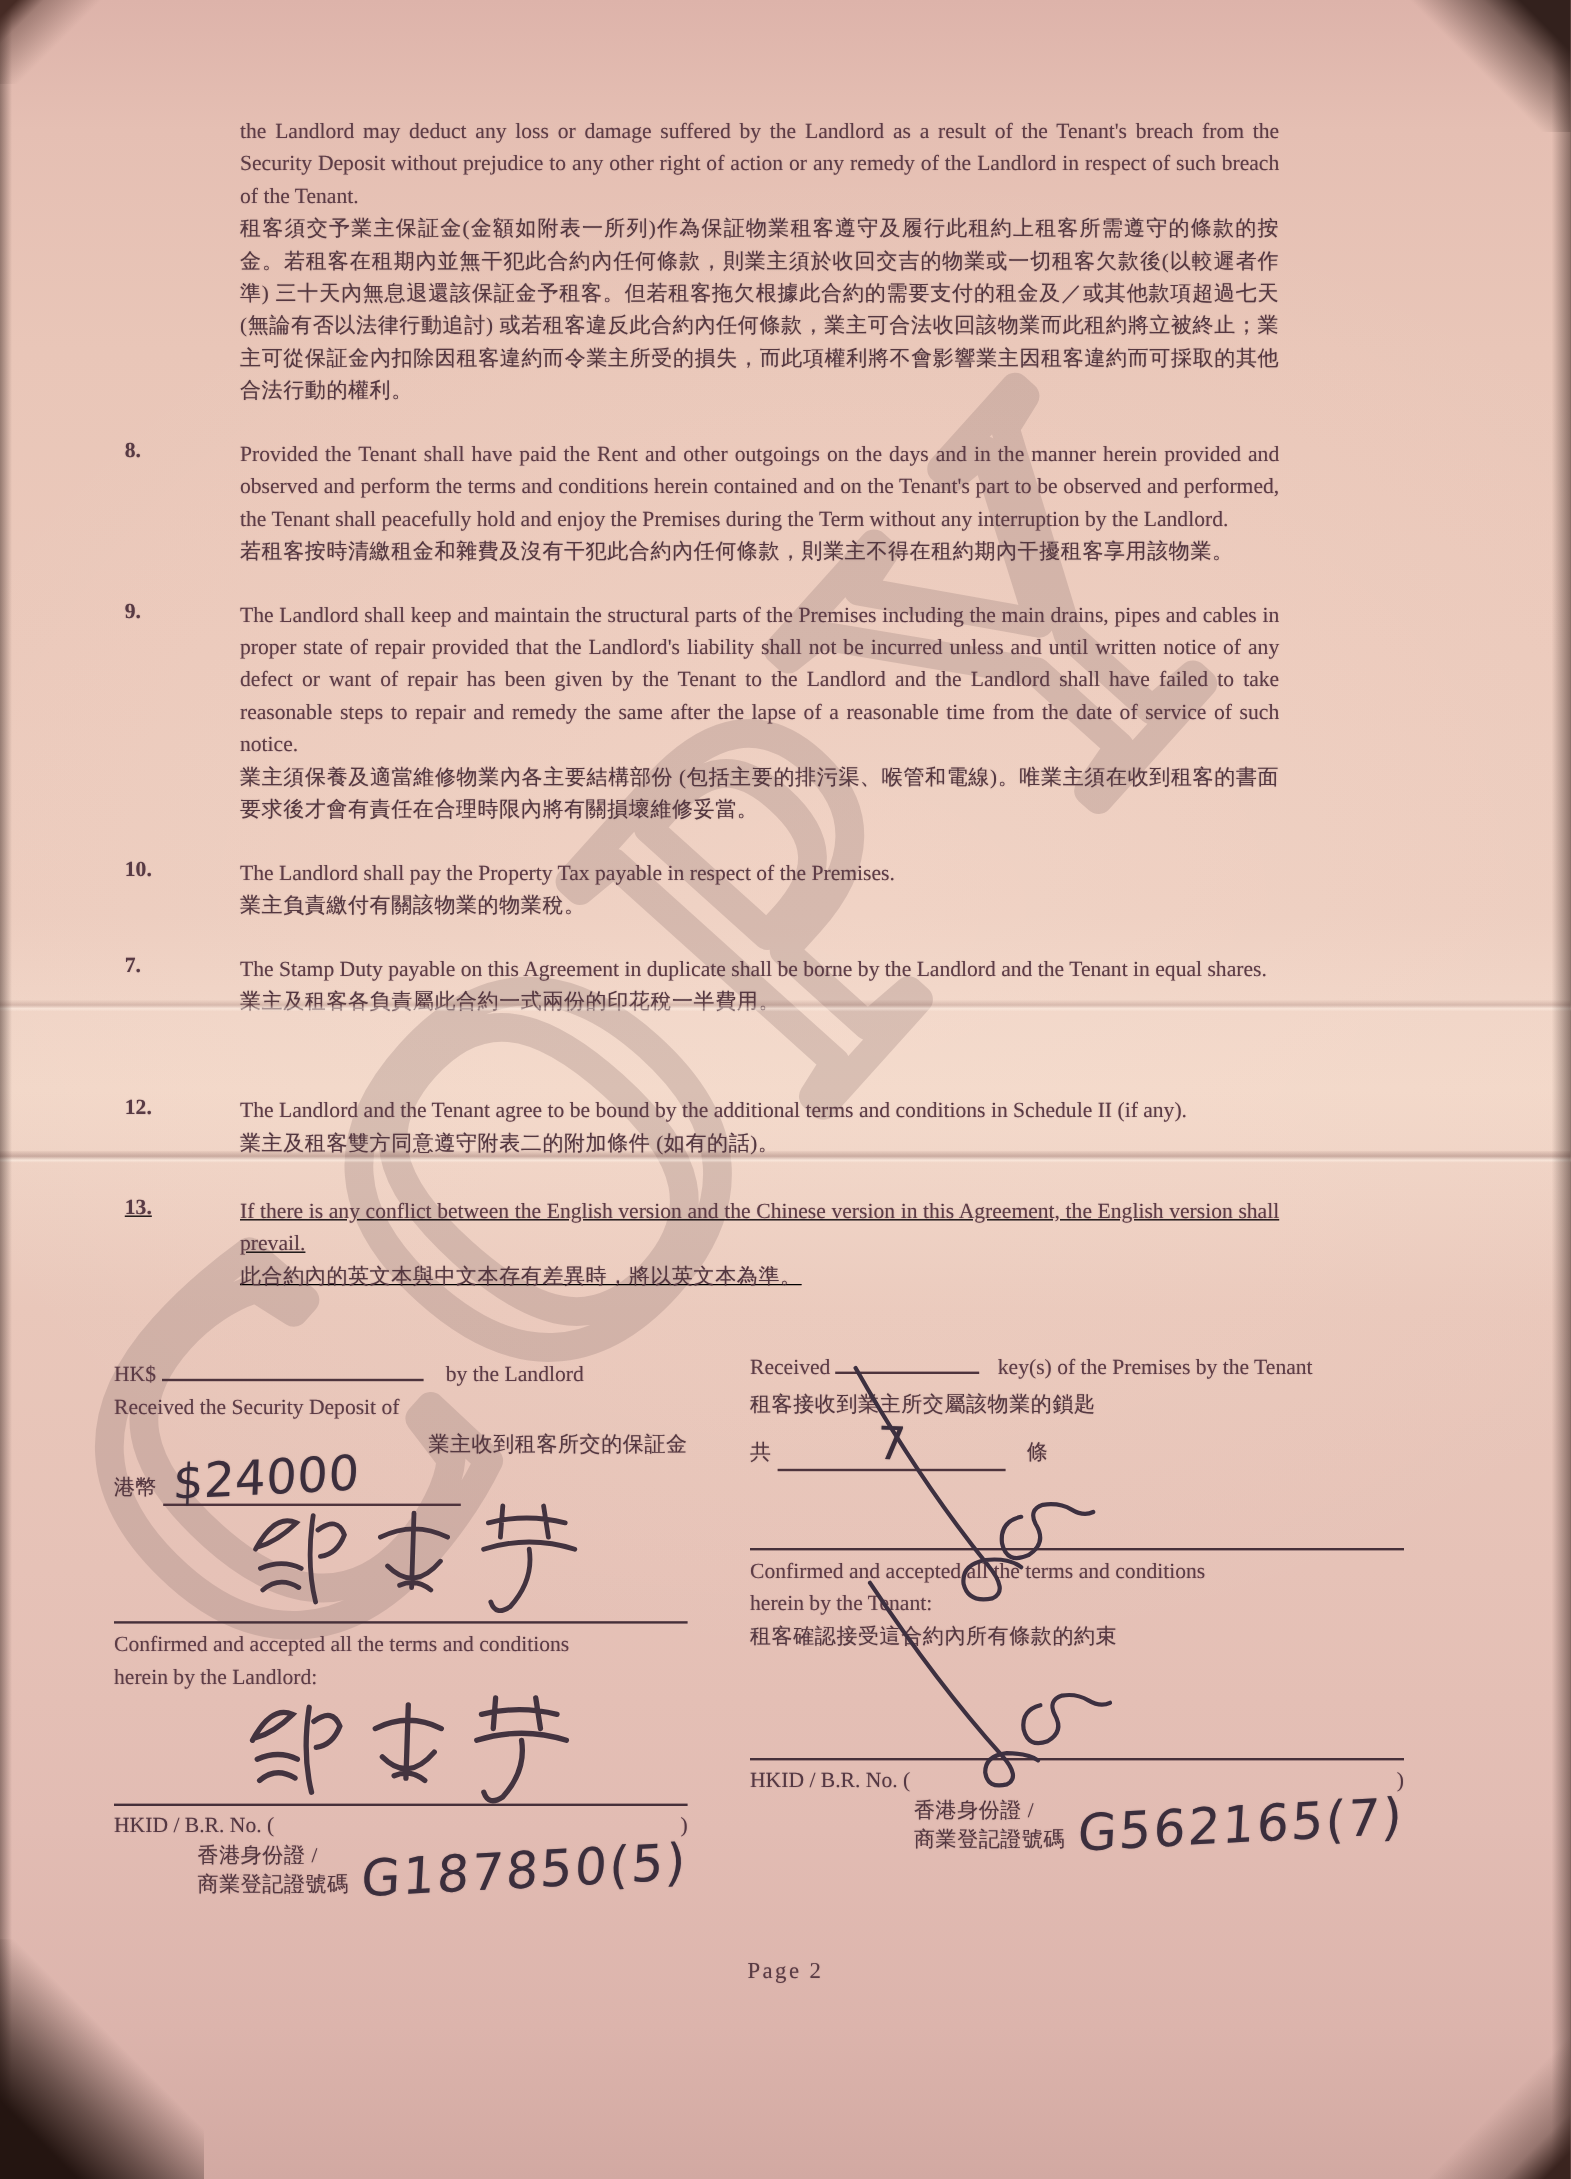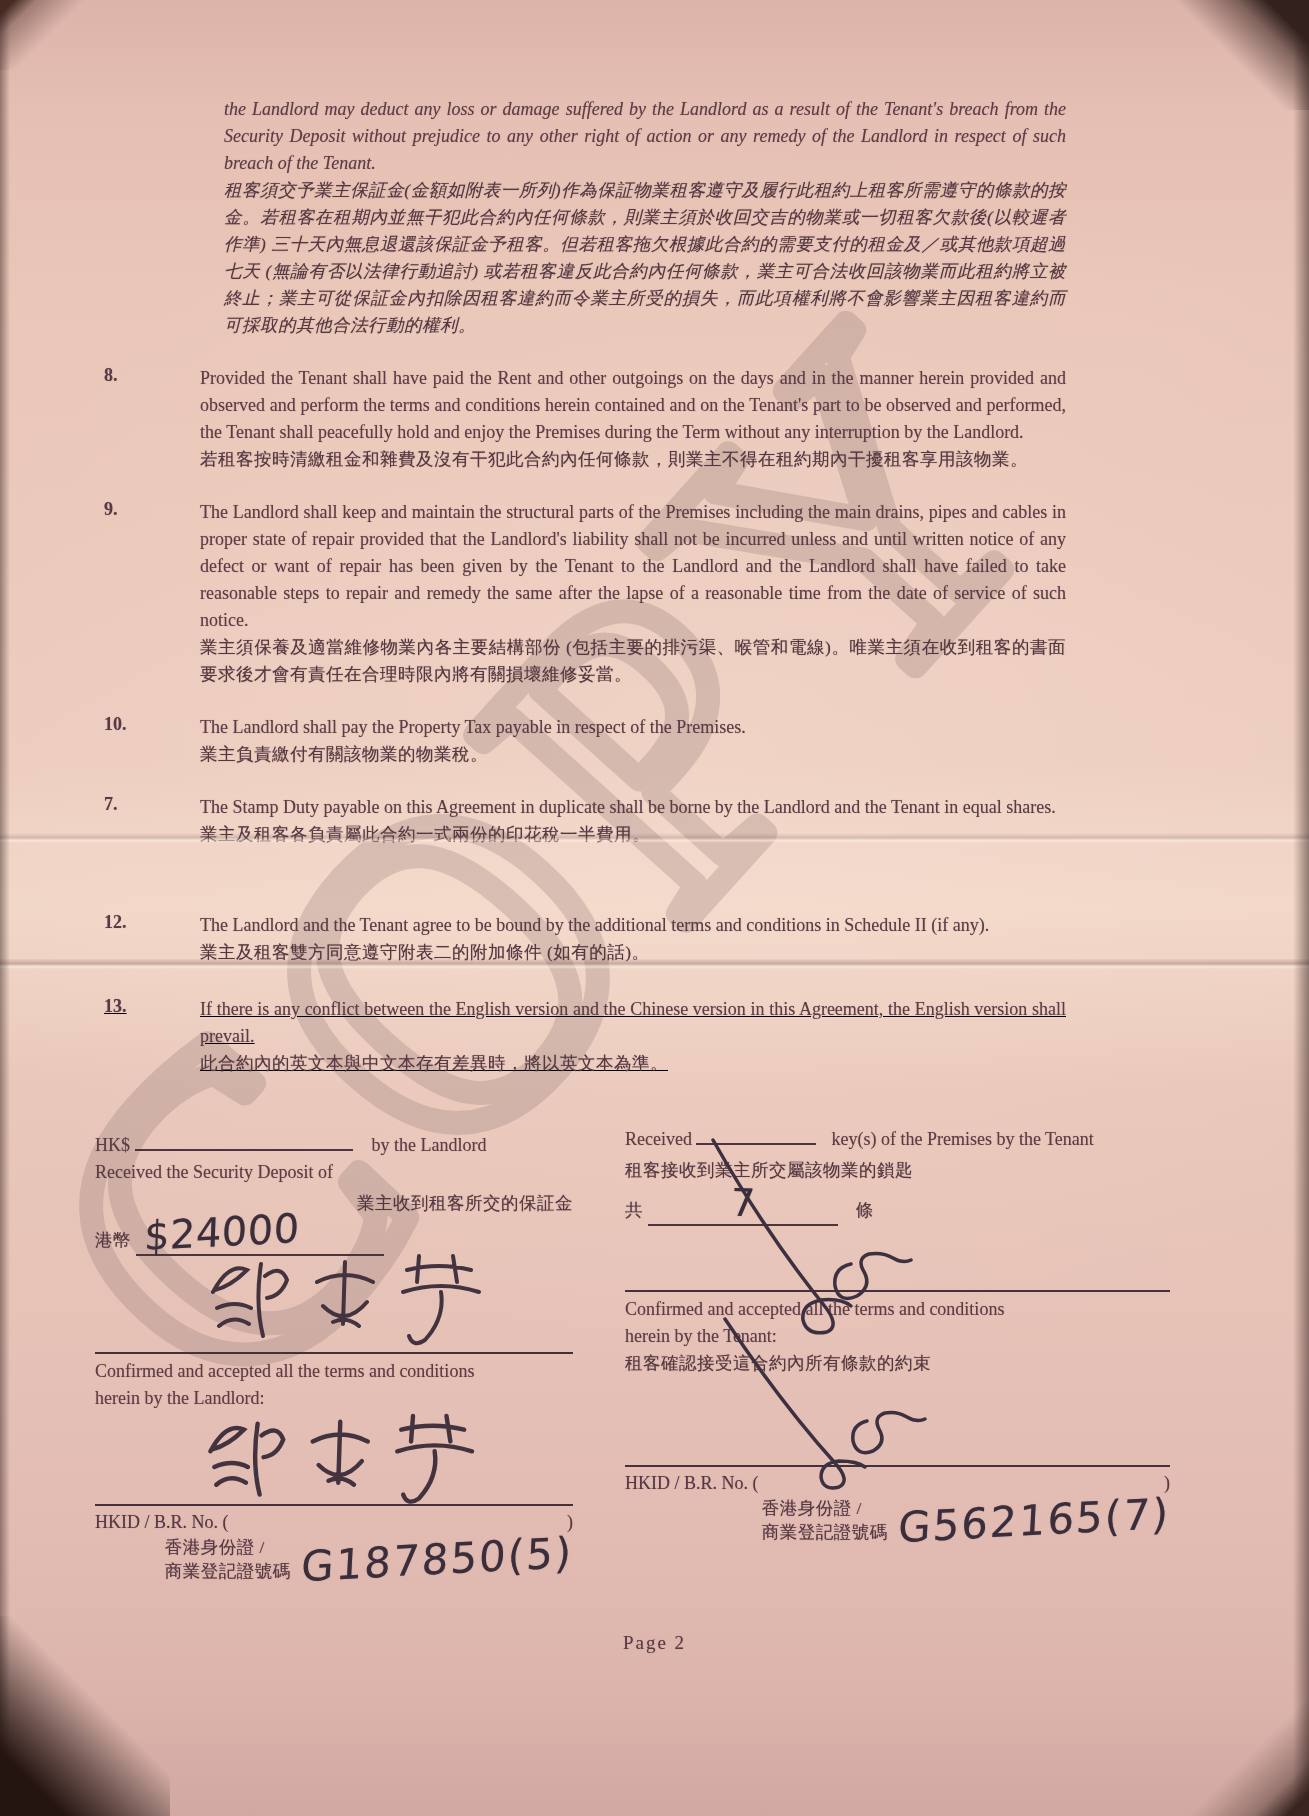--- a/index.html
+++ b/index.html
@@ -32,21 +32,21 @@
   .crease.c1{top:833;background:linear-gradient(180deg,rgba(255,245,236,0) 0,rgba(121,79,74,.22) 45%,rgba(255,242,232,.5) 75%,rgba(255,242,232,0) 100%);}
   .crease.c2{top:959;background:linear-gradient(180deg,rgba(121,79,74,.05) 0,rgba(110,70,66,.3) 45%,rgba(255,244,234,.55) 78%,rgba(255,244,234,0) 100%);}
   
   .watermark{position:absolute;left:0;top:0;pointer-events:none;}
   
   .doc{position:absolute;top:96px;left:104px;width:962px;}
   .en{font-size:18px;line-height:27px;color:#5d3c46;text-align:justify;margin:0;
       text-shadow:0 0 1px rgba(93,60,70,.45);}
   .zh{font-size:17.5px;line-height:27px;color:#543740;text-align:justify;margin:0;
       letter-spacing:.5px;text-shadow:0 0 1px rgba(84,55,64,.5);}
-  .cont{margin-left:120px;font-style:italic;}
+  .cont{margin-left:96px;}
   .clause{display:grid;grid-template-columns:96px 1fr;margin-top:26px;}
   .clause .num{font-size:18px;font-weight:bold;color:#583a44;text-shadow:0 0 1px rgba(88,58,68,.45);}
   .clause.m12{margin-top:64px;}
   .clause.m13{margin-top:30px;text-decoration:underline;}
   
   .sigs{position:absolute;top:1126px;left:0;width:1309px;}
   .col{position:absolute;top:0;}
   .col.left{left:95px;width:478px;}
   .col.right{left:625px;width:545px;}
   .blank{display:inline-block;border-bottom:2px solid #4e343d;vertical-align:baseline;}

